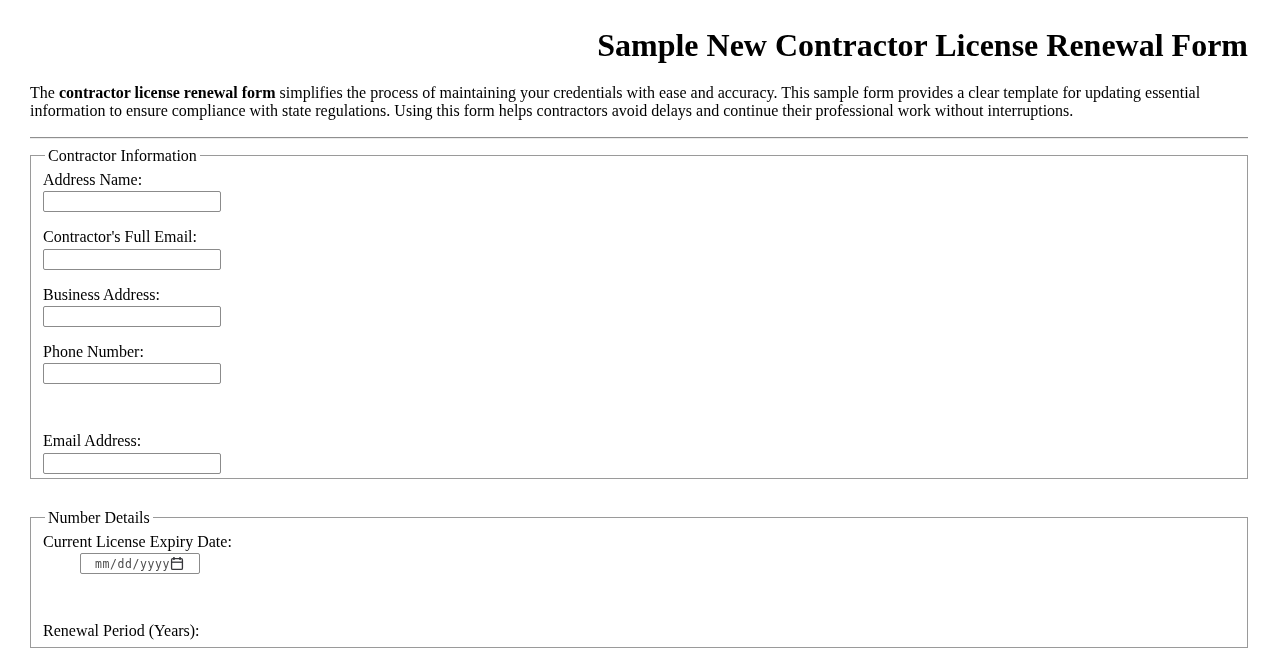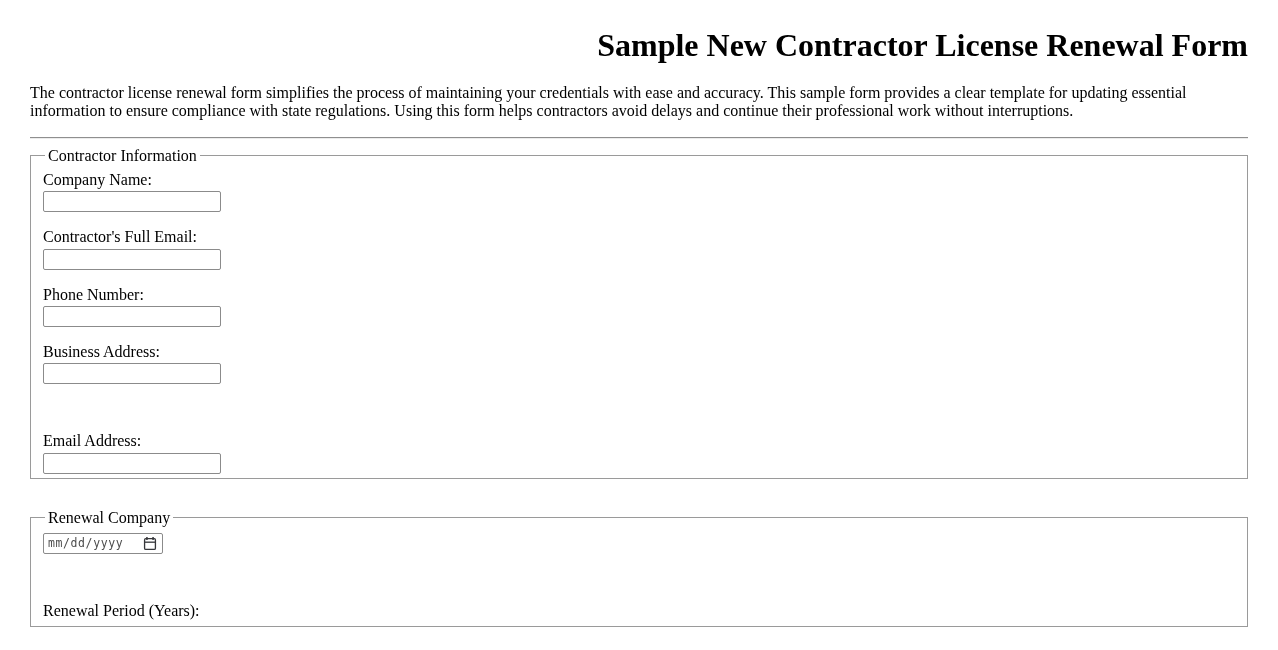--- a/index.html
+++ b/index.html
@@ -20,21 +20,21 @@
     font-size: 32px;
     line-height: 37px;
     font-weight: bold;
     margin: 27px 0 20px 0;
     text-align: right;
   }
   p.intro {
     margin: 0 0 16px 0;
     line-height: 18.4px;
   }
-  p.intro .b { font-weight: normal; }
+  p.intro .b { font-weight: bold; }
   hr.rule {
     border: none;
     border-top: 1px solid #8f8f8f;
     border-bottom: 1px solid #ececec;
     margin: 0 0 8px 0;
   }
   fieldset {
     border: 1px solid #9a9a9a;
     padding: 6px 12px 4px 12px;
     margin: 8px 0 30px 0;
@@ -65,23 +65,24 @@
     display: block;
   }
   .date-input {
     width: 120px;
     height: 21px;
     border: 1px solid #8b8b8b;
     border-radius: 2px;
     background: #ffffff;
     display: flex;
     align-items: center;
-    justify-content: space-between;
+    justify-content: center;
     padding: 0 5px 0 4px;
     cursor: default;
+    margin-left: 37px;
   }
   .date-placeholder {
     font-family: "DejaVu Sans Mono", monospace;
     font-size: 11.5px;
     letter-spacing: 0.6px;
     color: #4d4d4d;
     white-space: nowrap;
   }
   .calendar-icon { display: inline-flex; flex: 0 0 auto; }
 </style>
@@ -94,49 +95,50 @@
 
 <hr class="rule">
 
 <form>
 
   <fieldset>
     <legend>Contractor Information</legend>
 
 
     <div class="field">
-      <label>Company Name:</label>
+      <label>Address Name:</label>
       <input type="text" class="text-input" style="">
     </div>
 
     <div class="field">
       <label>Contractor's Full Email:</label>
       <input type="text" class="text-input" style="">
     </div>
 
     <div class="field">
-      <label>Phone Number:</label>
+      <label>Business Address:</label>
       <input type="text" class="text-input" style="">
     </div>
 
     <div class="field">
-      <label>Business Address:</label>
+      <label>Phone Number:</label>
       <input type="text" class="text-input" style="">
     </div>
 
     <div class="field">
       <label>Email Address:</label>
       <input type="text" class="text-input" style="">
     </div>
   </fieldset>
 
   <fieldset class="renewal">
-    <legend>Renewal Company</legend>
+    <legend>Number Details</legend>
 
     <div class="field">
+      <label>Current License Expiry Date:</label>
       <div class="date-input">
         <span class="date-placeholder">mm/dd/yyyy</span>
         <span class="calendar-icon">
           <svg width="14" height="15" viewBox="0 0 16 17" fill="none">
             <path d="M4.5 1v3.5 M11.5 1v3.5" stroke="#35363a" stroke-width="1.7"></path>
             <rect x="1.8" y="3" width="12.4" height="12.2" rx="1.4" stroke="#35363a" stroke-width="1.5"></rect>
             <path d="M2 7h12" stroke="#35363a" stroke-width="1.5"></path>
           </svg>
         </span>
       </div>

